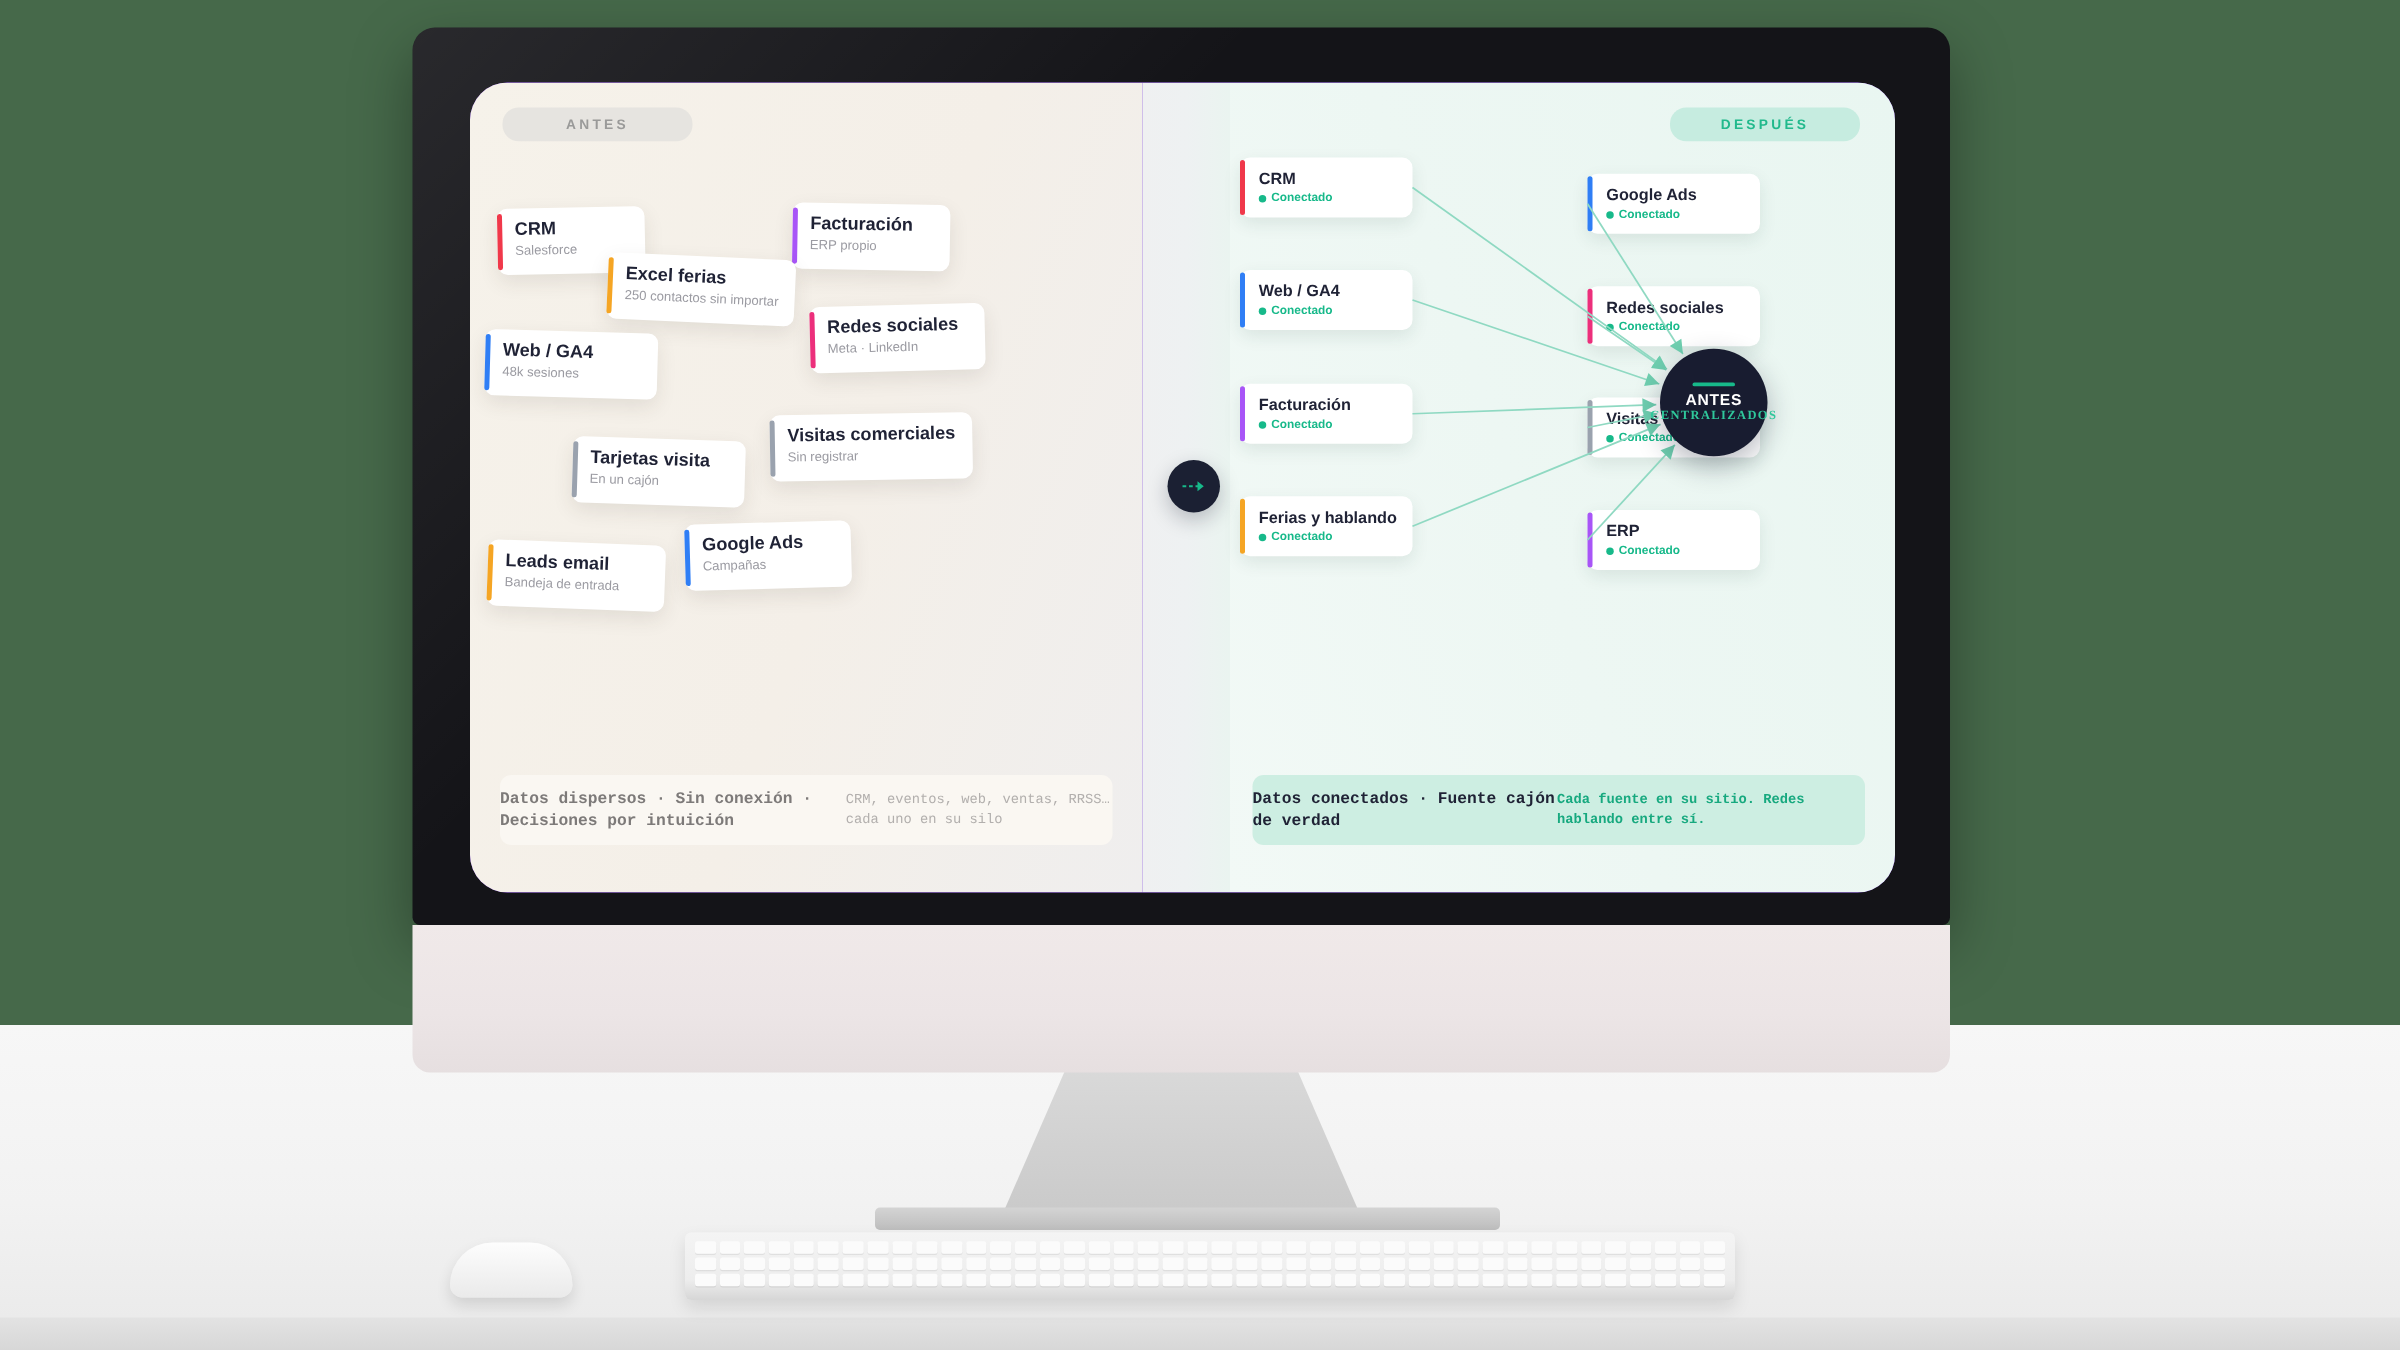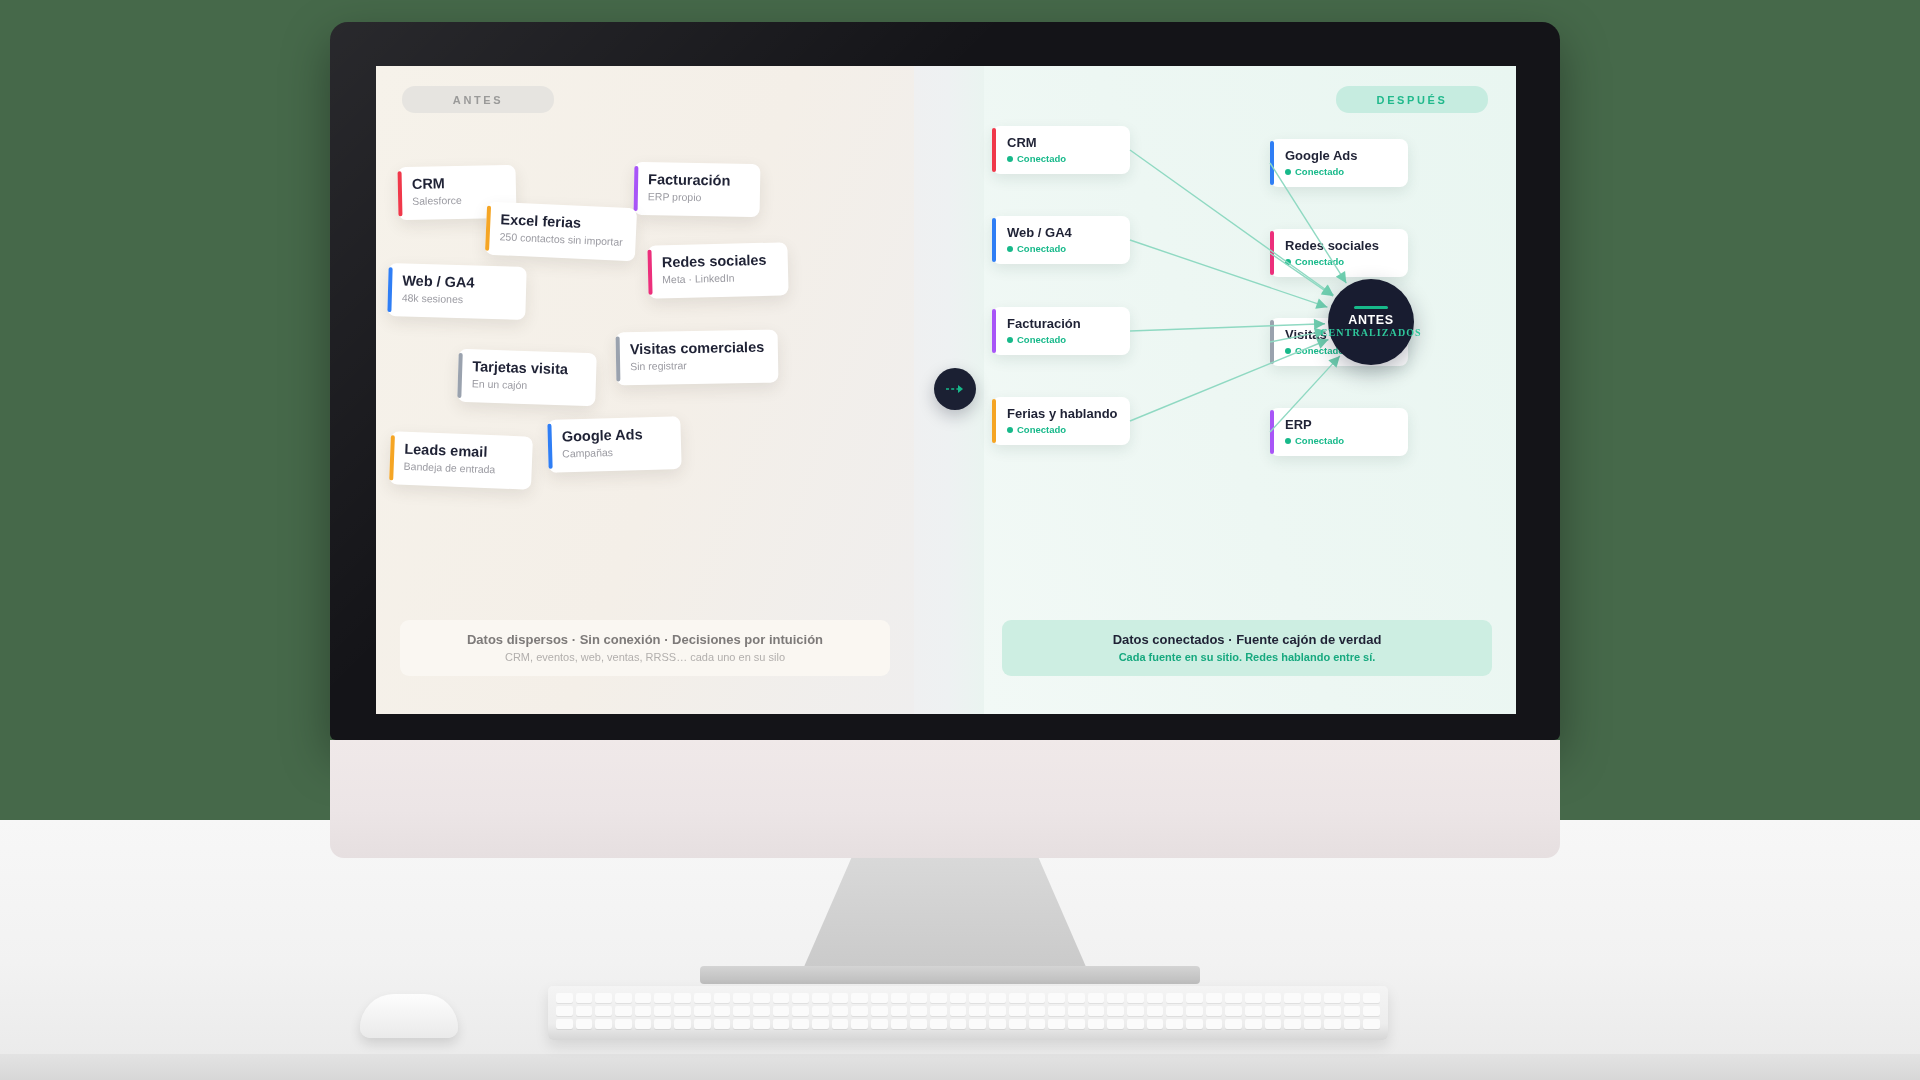--- a/index.html
+++ b/index.html
@@ -50,20 +50,21 @@
     position:absolute;left:700px;top:966px;width:500px;height:18px;
     background:linear-gradient(180deg,#d4d4d4,#bdbdbd);
     border-radius:4px;
   }
 
   
   .screen{
     position:absolute;left:376px;top:66px;width:1140px;height:648px;
     overflow:hidden;
     background:#6d28d9;
+    border-radius:30px;
   }
   .panel{position:absolute;top:0;height:648px;}
   .panel-before{
     left:0;width:538px;
     background:linear-gradient(110deg,#f6f2ea 0%,#f4efe8 55%,#efeeee 100%);
   }
   .panel-gap{
     left:538px;width:70px;
     background:linear-gradient(90deg,#eff0f1 0%,#eef1f2 50%,#eaf4f0 100%);
   }
@@ -147,22 +148,23 @@
     position:absolute;left:558px;top:302px;width:42px;height:42px;
     border-radius:50%;background:#1b2033;
     display:flex;align-items:center;justify-content:center;
     box-shadow:0 6px 16px rgba(20,25,45,.25);
     z-index:7;
   }
 
   
   .foot{
     position:absolute;bottom:38px;border-radius:9px;
-    display:flex;flex-direction:column;align-items:center;justify-content:center;
+    display:flex;flex-direction:row;align-items:center;justify-content:center;
     box-sizing:border-box;
+    font-family:Liberation Mono, monospace;
   }
   .foot-before{
     left:24px;width:490px;height:56px;background:#faf7f2;
   }
   .foot-before .l1{font-size:13px;font-weight:bold;color:#7d7a79;line-height:18px;}
   .foot-before .l2{font-size:11px;color:#b2afad;line-height:16px;}
   .foot-after{
     right:24px;width:490px;height:56px;background:#cdeee2;
   }
   .foot-after .l1{font-size:13px;font-weight:bold;color:#1f2235;line-height:18px;}

